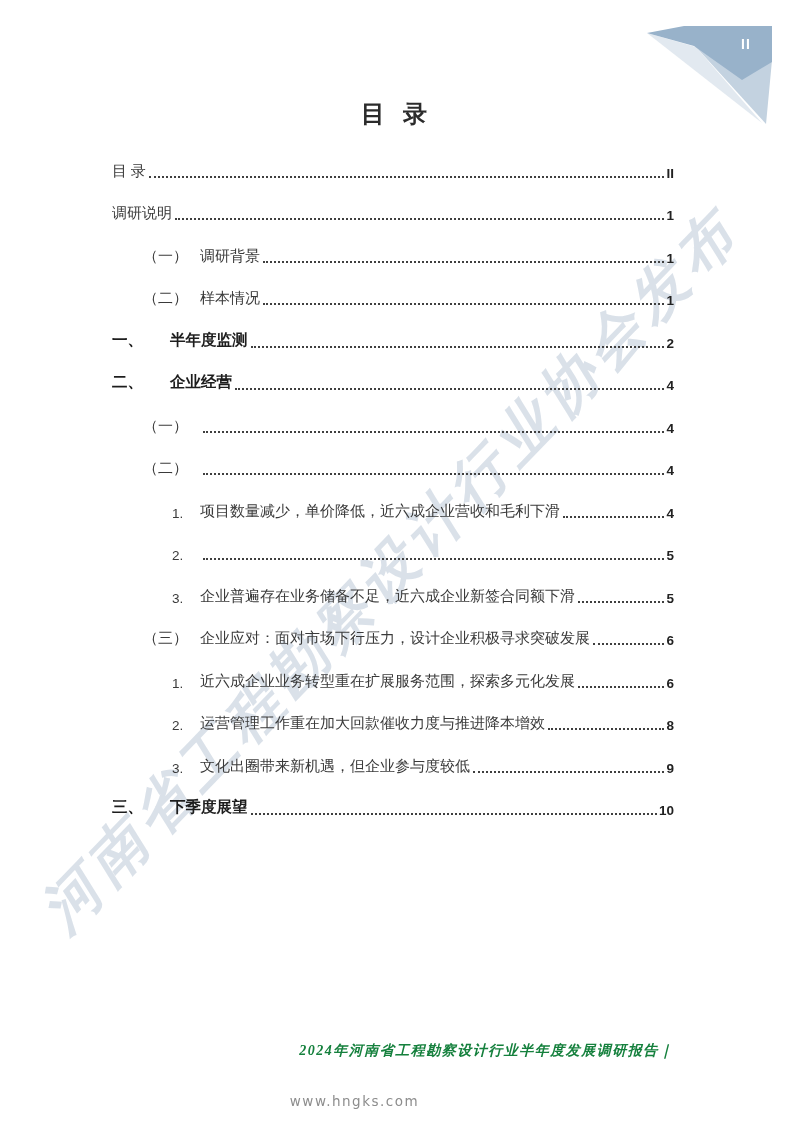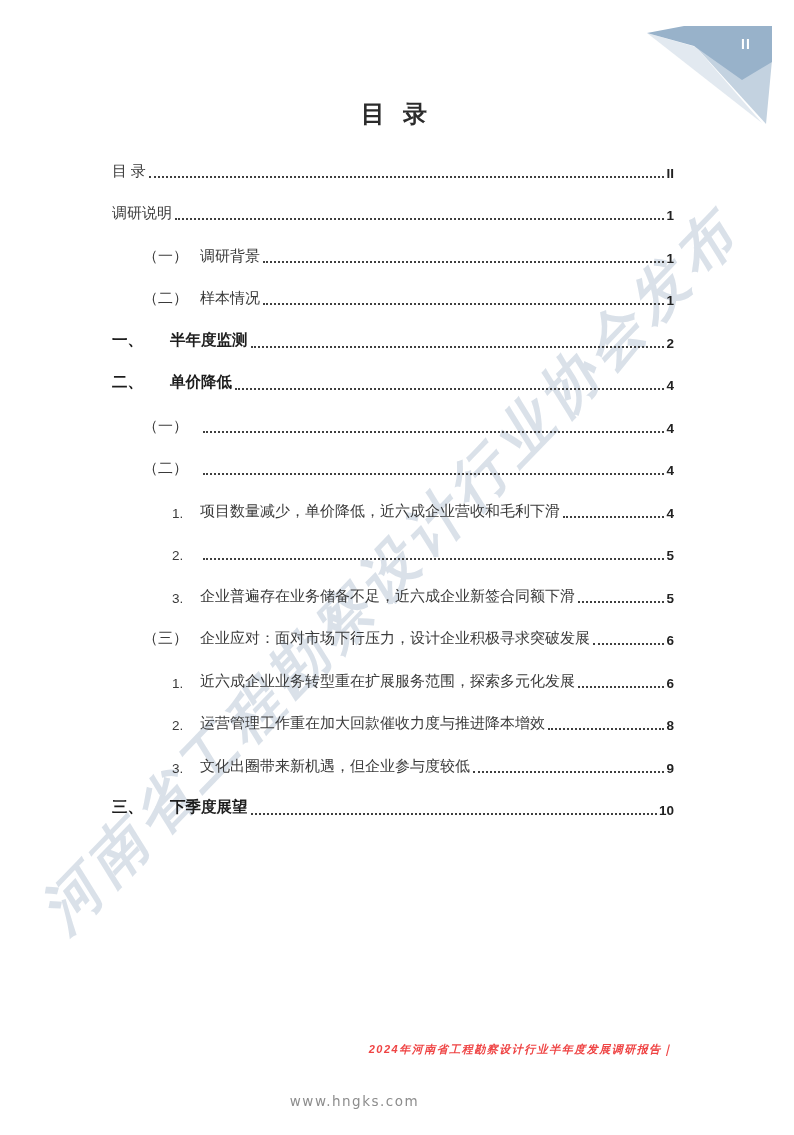--- a/index.html
+++ b/index.html
@@ -51,22 +51,22 @@
   .toc-row .leader{
     flex:1;border-bottom:2px dotted #3f3f3f;margin:0 2px 3px 3px;min-width:12px;
   }
   .toc-row .pagenum{
     flex:none;font-weight:bold;font-size:13.5px;color:#222;
     font-family:"Liberation Sans",sans-serif;white-space:nowrap;
   }
   
   .footer-report{
     position:absolute;left:112px;top:1042px;width:562px;text-align:right;
-    font-size:11px;font-style:italic;font-weight:bold;letter-spacing:1.5px;
-    color:#ef4444;z-index:1;font-family:Liberation Sans, sans-serif;
+    font-size:14px;font-style:italic;font-weight:bold;letter-spacing:1.5px;
+    color:#15803d;z-index:1;font-family:Liberation Serif, serif;
   }
   .footer-site{
     position:absolute;left:0;top:1093px;width:709px;text-align:center;
     font-size:13.5px;letter-spacing:1.5px;color:#8d8d8d;
     font-family:"DejaVu Sans",sans-serif;z-index:1;
   }
 </style>
 </head>
 <body>
 
@@ -107,21 +107,21 @@
     <span class="pagenum">1</span>
   </div>
     <div class="toc-row lvl0 bold">
     <span class="prefix">一、</span>
     <span class="label">半年度监测</span>
     <span class="leader"></span>
     <span class="pagenum">2</span>
   </div>
     <div class="toc-row lvl0 bold">
     <span class="prefix">二、</span>
-    <span class="label">单价降低</span>
+    <span class="label">企业经营</span>
     <span class="leader"></span>
     <span class="pagenum">4</span>
   </div>
     <div class="toc-row lvl1">
     <span class="prefix">（一）</span>
     <span class="leader"></span>
     <span class="pagenum">4</span>
   </div>
     <div class="toc-row lvl1">
     <span class="prefix">（二）</span>

